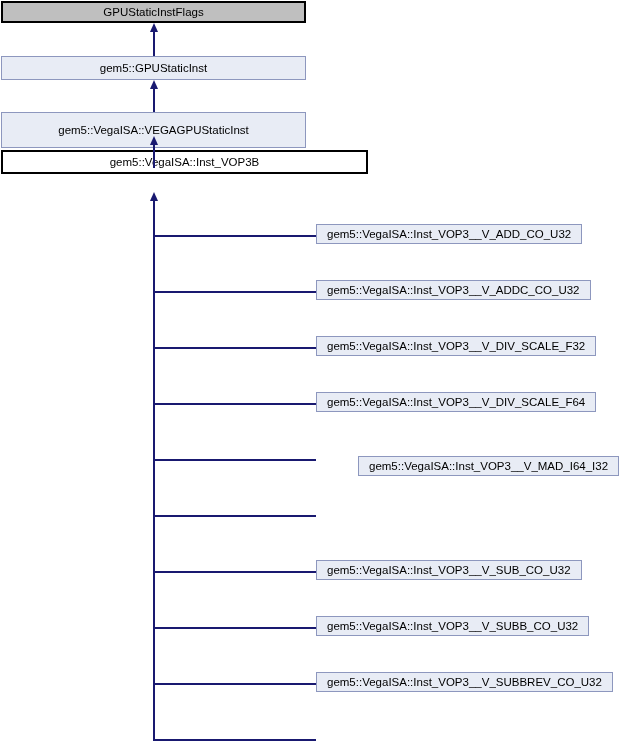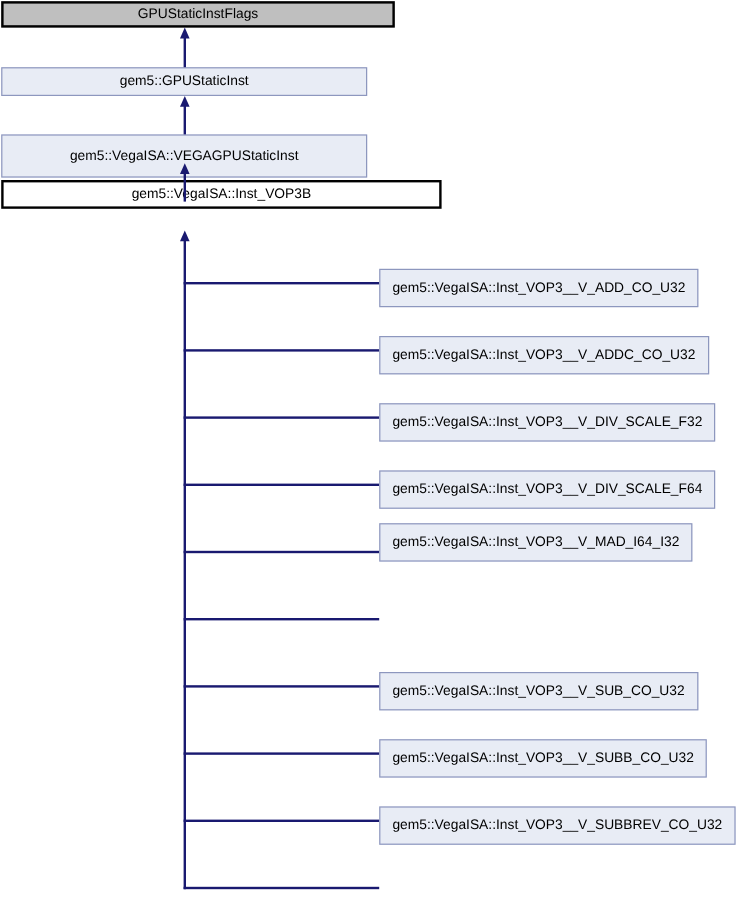--- a/index.html
+++ b/index.html
@@ -41,21 +41,21 @@
   .node.external {
     background: var(--external-fill);
     border: 2px solid var(--dark-border);
   }
   .node.current {
     background: var(--current-fill);
     border: 2px solid var(--dark-border);
   }
   .node.derived {
     left: 316px;
-    height: 32px;
+    height: 20px;
     padding: 0 10px;
   }
   .vline {
     position: absolute;
     left: 153px;
     width: 1.5px;
     background: var(--edge);
   }
   .hline {
     position: absolute;
@@ -72,21 +72,21 @@
     border-left: 4px solid transparent;
     border-right: 4px solid transparent;
     border-bottom: 9px solid var(--edge);
   }
 </style>
 </head>
 <body>
 
 <div class="diagram">
 
-  <div class="node external" style="left:1px; top:1px; width:328px; height:22px;">GPUStaticInstFlags</div>
+  <div class="node external" style="left:1px; top:1px; width:305px; height:22px;">GPUStaticInstFlags</div>
 
   <div class="node linked" style="left:1px; top:56px; width:305px; height:24px;">gem5::GPUStaticInst</div>
 
   <div class="node linked" style="left:1px; top:112px; width:305px; height:36px;">gem5::VegaISA::VEGAGPUStaticInst</div>
 
   <div class="node current" style="left:1px; top:150px; width:367px; height:24px;">gem5::VegaISA::Inst_VOP3B</div>
 
   <div class="arrow" style="top:23px;"></div>
   <div class="vline" style="top:30px; height:26px;"></div>
 
@@ -111,21 +111,21 @@
   <div class="hline" style="top:739.25px;"></div>
 
   <div class="node linked derived" style="top:224px;">gem5::VegaISA::Inst_VOP3__V_ADD_CO_U32</div>
 
   <div class="node linked derived" style="top:280px;">gem5::VegaISA::Inst_VOP3__V_ADDC_CO_U32</div>
 
   <div class="node linked derived" style="top:336px;">gem5::VegaISA::Inst_VOP3__V_DIV_SCALE_F32</div>
 
   <div class="node linked derived" style="top:392px;text-align:right;">gem5::VegaISA::Inst_VOP3__V_DIV_SCALE_F64</div>
 
-  <div class="node linked derived" style="top:436px;">gem5::VegaISA::Inst_VOP3__V_MAD_I64_I32</div>
+  <div class="node linked derived" style="top:456px;margin-left:42px;">gem5::VegaISA::Inst_VOP3__V_MAD_I64_I32</div>
 
 
   <div class="node linked derived" style="top:560px;">gem5::VegaISA::Inst_VOP3__V_SUB_CO_U32</div>
 
   <div class="node linked derived" style="top:616px;">gem5::VegaISA::Inst_VOP3__V_SUBB_CO_U32</div>
 
   <div class="node linked derived" style="top:672px;">gem5::VegaISA::Inst_VOP3__V_SUBBREV_CO_U32</div>
 
 
 </div>

